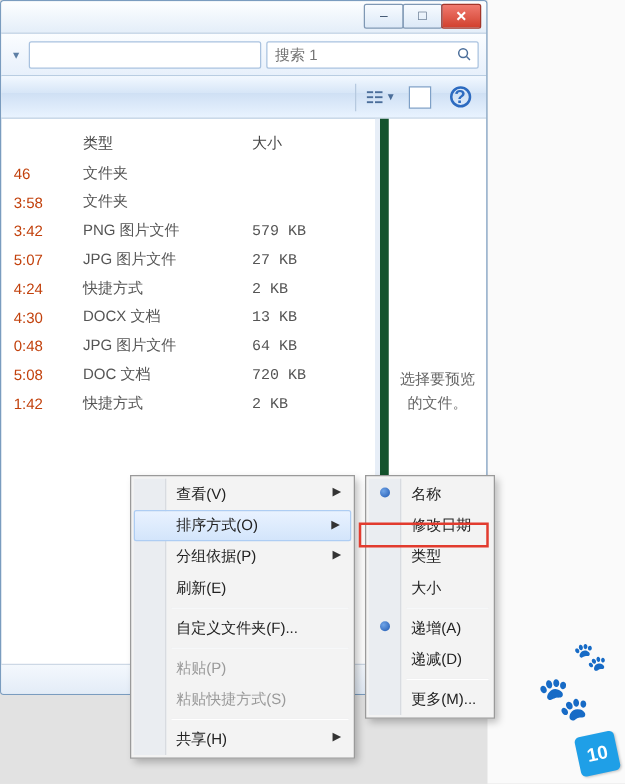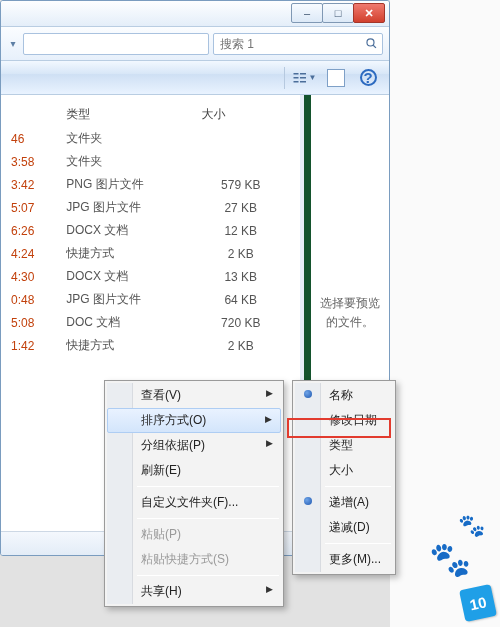--- a/index.html
+++ b/index.html
@@ -76,21 +76,21 @@
     border:2px solid #2d6bc0; border-radius:50%; width:17px; height:17px;
     display:flex; align-items:center; justify-content:center; line-height:1;}
 
   
   .split { display:flex; height:calc(100% - 26px - 34px - 34px - 24px); }
   .filelist { flex:1 1 auto; padding:8px 10px 0 0; overflow:hidden;}
   .filelist table { border-collapse:collapse; width:100%; }
   .filelist th, .filelist td { text-align:left; padding:3px 10px;
     font-weight:normal; color:#555; white-space:nowrap;}
   .filelist th { color:#444; border-bottom:1px solid transparent;}
-  .filelist td.size { text-align:center; color:#555;}
+  .filelist td.size { text-align:left; color:#555;font-family:Liberation Mono, monospace;}
   .filelist td.time { color:#c2410c;}
   .col-time { width:45px;}
   .col-type { width:110px;}
   .col-size { width:80px; text-align:right;}
   .vsplit { width:4px; cursor:ew-resize; background:#e7eef7;}
   .preview-pane { width:85px; background:#fff; display:flex;
     align-items:center; justify-content:center; text-align:center;
     color:#666; border-left:7px solid #14532d; padding:0 6px;
     line-height:1.6;}
   .statusbar { height:24px; border-top:1px solid #cdd8e5;
@@ -214,25 +214,20 @@
               <td class="time">3:42</td>
               <td>PNG 图片文件</td>
               <td class="size">579 KB</td>
             </tr>
             <tr>
               <td class="time">5:07</td>
               <td>JPG 图片文件</td>
               <td class="size">27 KB</td>
             </tr>
             <tr>
-              <td class="time">6:26</td>
-              <td>DOCX 文档</td>
-              <td class="size">12 KB</td>
-            </tr>
-            <tr>
               <td class="time">4:24</td>
               <td>快捷方式</td>
               <td class="size">2 KB</td>
             </tr>
             <tr>
               <td class="time">4:30</td>
               <td>DOCX 文档</td>
               <td class="size">13 KB</td>
             </tr>
             <tr>

